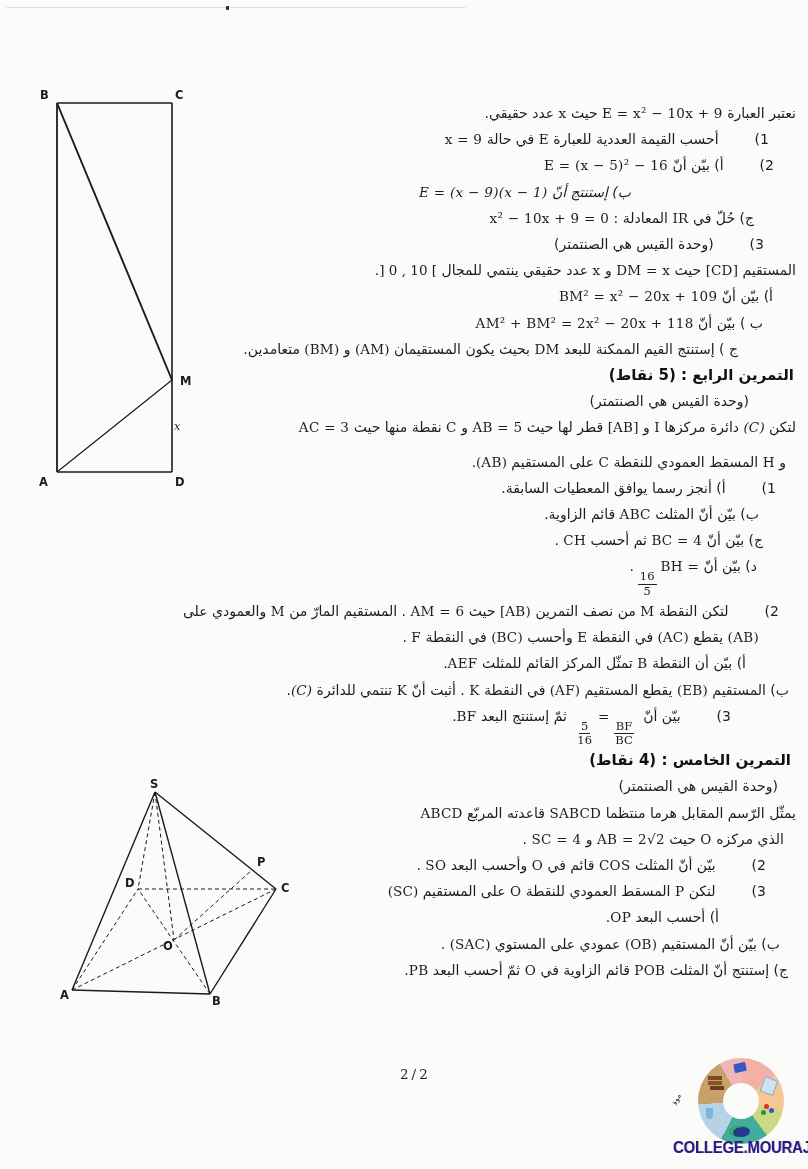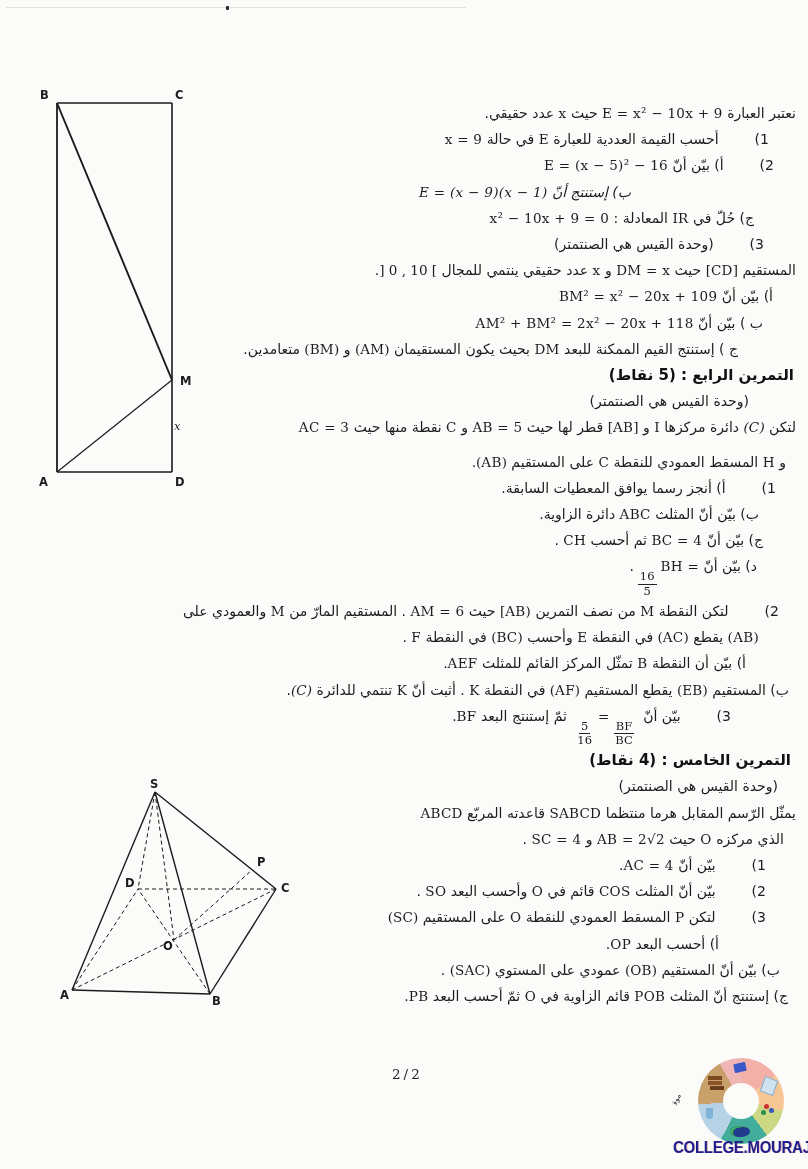--- a/index.html
+++ b/index.html
@@ -33,21 +33,21 @@
   .frac .fnum{border-bottom:1.2px solid #222;padding:0 2px;}
   .frac .fden{padding:0 2px;}
 
   
   .fig{position:absolute;}
   .fig-rect{left:28px;top:82px;}
   .fig-pyr{left:40px;top:778px;}
 
   
   .page-number{
-    position:absolute;left:392px;top:1066px;
+    position:absolute;left:400px;top:1066px;
     font-family:"DejaVu Serif",serif;font-size:13.5px;letter-spacing:3px;color:#222;
   }
 
   
   .logo{position:absolute;left:660px;top:1046px;width:148px;height:123px;}
   .logo-ring{
     position:absolute;left:38px;top:12px;width:86px;height:86px;border-radius:50%;
   }
   .logo-hole{
     position:absolute;left:63px;top:37px;width:36px;height:36px;border-radius:50%;
@@ -124,42 +124,41 @@
       <div class="line" style="margin-inline-start: 32px;"><span class="num">3)</span><span>(وحدة القيس هي الصنتمتر)</span></div>
       <div class="line" style="margin-inline-start: 0px;"><span>المستقيم </span><span class="math" dir="ltr">[CD]</span><span> حيث </span><span class="math" dir="ltr">DM = x</span><span> و </span><span class="math" dir="ltr">x</span><span> عدد حقيقي ينتمي للمجال </span><span class="math" dir="ltr">] 0 , 10 [</span><span>.</span></div>
       <div class="line" style="margin-inline-start: 23px;"><span>أ)  بيّن أنّ </span><span class="math" dir="ltr">BM² = x² − 20x + 109</span></div>
       <div class="line" style="margin-inline-start: 33px;"><span>ب ) بيّن أنّ </span><span class="math" dir="ltr">AM² + BM² = 2x² − 20x + 118</span></div>
       <div class="line" style="margin-inline-start: 58px;"><span>ج )  إستنتج القيم الممكنة للبعد </span><span class="math" dir="ltr">DM</span><span> بحيث يكون المستقيمان </span><span class="math" dir="ltr">(AM)</span><span> و </span><span class="math" dir="ltr">(BM)</span><span> متعامدين.</span></div>
       <div class="line title" style="margin-inline-start: 2px;"><span>التمرين الرابع : (5 نقاط)</span></div>
       <div class="line" style="margin-inline-start: 47px;"><span>(وحدة القيس هي الصنتمتر)</span></div>
       <div class="line" style="margin-inline-start: 0px;"><span>لتكن </span><span class="math it" dir="ltr">(C)</span><span> دائرة مركزها </span><span class="math" dir="ltr">I</span><span> و </span><span class="math" dir="ltr">[AB]</span><span> قطر لها  حيث </span><span class="math" dir="ltr">AB = 5</span><span> و </span><span class="math" dir="ltr">C</span><span> نقطة منها حيث </span><span class="math" dir="ltr">AC = 3</span></div>
       <div class="line" style="margin-inline-start: 10px; margin-top: 8px;"><span>و </span><span class="math" dir="ltr">H</span><span> المسقط العمودي للنقطة </span><span class="math" dir="ltr">C</span><span> على المستقيم </span><span class="math" dir="ltr">(AB)</span><span>.</span></div>
       <div class="line" style="margin-inline-start: 20px;"><span class="num">1)</span><span>أ) أنجز رسما يوافق المعطيات السابقة.</span></div>
-      <div class="line" style="margin-inline-start: 37px;"><span>ب) بيّن أنّ المثلث </span><span class="math" dir="ltr">ABC</span><span> دائرة الزاوية.</span></div>
+      <div class="line" style="margin-inline-start: 37px;"><span>ب) بيّن أنّ المثلث </span><span class="math" dir="ltr">ABC</span><span> قائم الزاوية.</span></div>
       <div class="line" style="margin-inline-start: 33px;"><span>ج) بيّن أنّ </span><span class="math" dir="ltr">BC = 4</span><span> ثم أحسب </span><span class="math" dir="ltr">CH</span><span> .</span></div>
       <div class="line" style="margin-inline-start: 39px;"><span>د) بيّن أنّ </span><span class="math" dir="ltr">BH =</span><span class="frac" dir="ltr">
           <span class="fnum">16</span>
           <span class="fden">5</span>
         </span><span>.</span></div>
       <div class="line" style="margin-inline-start: 17px;"><span class="num">2)</span><span>لتكن النقطة </span><span class="math" dir="ltr">M</span><span> من نصف التمرين </span><span class="math" dir="ltr">[AB)</span><span> حيث </span><span class="math" dir="ltr">AM = 6</span><span> . المستقيم المارّ من </span><span class="math" dir="ltr">M</span><span> والعمودي على</span></div>
       <div class="line" style="margin-inline-start: 37px;"><span class="math" dir="ltr">(AB)</span><span> يقطع  </span><span class="math" dir="ltr">(AC)</span><span>  في النقطة </span><span class="math" dir="ltr">E</span><span> وأحسب  </span><span class="math" dir="ltr">(BC)</span><span>  في النقطة </span><span class="math" dir="ltr">F</span><span> .</span></div>
       <div class="line" style="margin-inline-start: 50px;"><span>أ) بيّن أن النقطة </span><span class="math" dir="ltr">B</span><span> تمثّل المركز القائم للمثلث </span><span class="math" dir="ltr">AEF</span><span>.</span></div>
       <div class="line" style="margin-inline-start: 7px;"><span>ب) المستقيم </span><span class="math" dir="ltr">(EB)</span><span> يقطع المستقيم </span><span class="math" dir="ltr">(AF)</span><span> في النقطة </span><span class="math" dir="ltr">K</span><span> . أثبت أنّ </span><span class="math" dir="ltr">K</span><span> تنتمي للدائرة </span><span class="math it" dir="ltr">(C)</span><span>.</span></div>
       <div class="line" style="margin-inline-start: 65px;"><span class="num">3)</span><span>بيّن أنّ </span><span class="frac" dir="ltr">
           <span class="fnum">BF</span>
           <span class="fden">BC</span>
         </span><span class="math" dir="ltr">=</span><span class="frac" dir="ltr">
           <span class="fnum">5</span>
           <span class="fden">16</span>
         </span><span> ثمّ إستنتج البعد </span><span class="math" dir="ltr">BF</span><span>.</span></div>
       <div class="line title" style="margin-inline-start: 5px;"><span>التمرين الخامس : (4 نقاط)</span></div>
       <div class="line" style="margin-inline-start: 18px;"><span>(وحدة القيس هي الصنتمتر)</span></div>
       <div class="line" style="margin-inline-start: 0px;"><span>يمثّل الرّسم المقابل هرما منتظما  </span><span class="math" dir="ltr">SABCD</span><span>   قاعدته المربّع </span><span class="math" dir="ltr">ABCD</span></div>
       <div class="line" style="margin-inline-start: 12px;"><span>الذي مركزه </span><span class="math" dir="ltr">O</span><span> حيث </span><span class="math" dir="ltr">AB = 2√2</span><span>  و  </span><span class="math" dir="ltr">SC = 4</span><span> .</span></div>
-      <div class="line" style="margin-inline-start: 30px;"><span class="num">1)</span><span>بيّن أنّ </span><span class="math" dir="ltr">AC = 4</span><span>.</span></div>
       <div class="line" style="margin-inline-start: 30px;"><span class="num">2)</span><span>بيّن أنّ المثلث </span><span class="math" dir="ltr">COS</span><span> قائم في </span><span class="math" dir="ltr">O</span><span> وأحسب البعد </span><span class="math" dir="ltr">SO</span><span> .</span></div>
       <div class="line" style="margin-inline-start: 30px;"><span class="num">3)</span><span>لتكن </span><span class="math" dir="ltr">P</span><span> المسقط العمودي للنقطة  </span><span class="math" dir="ltr">O</span><span> على المستقيم </span><span class="math" dir="ltr">(SC)</span></div>
       <div class="line" style="margin-inline-start: 77px;"><span>أ) أحسب البعد </span><span class="math" dir="ltr">OP</span><span>.</span></div>
       <div class="line" style="margin-inline-start: 16px;"><span>ب) بيّن أنّ المستقيم </span><span class="math" dir="ltr">(OB)</span><span> عمودي على المستوي </span><span class="math" dir="ltr">(SAC)</span><span> .</span></div>
       <div class="line" style="margin-inline-start: 8px;"><span>ج) إستنتج أنّ المثلث </span><span class="math" dir="ltr">POB</span><span> قائم الزاوية في </span><span class="math" dir="ltr">O</span><span> ثمّ أحسب البعد </span><span class="math" dir="ltr">PB</span><span>.</span></div>
     </div>
 
   <div class="page-number">2/2</div>
 
   <div class="logo">

